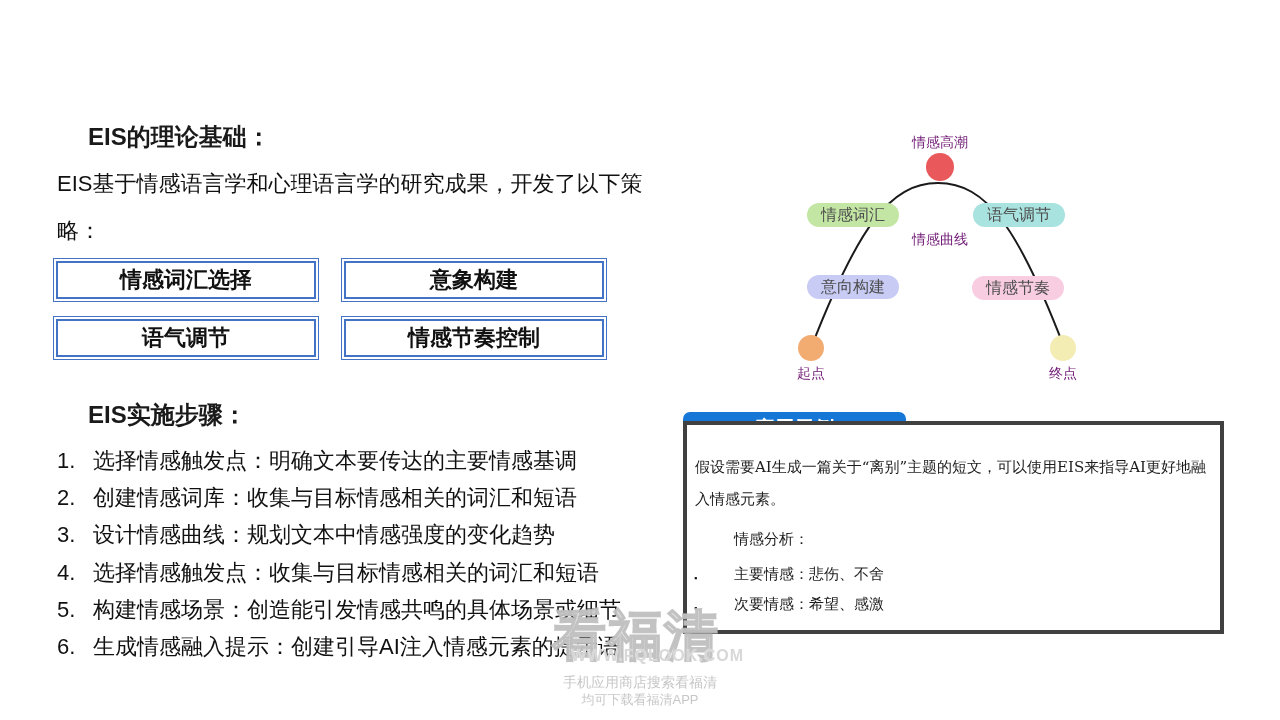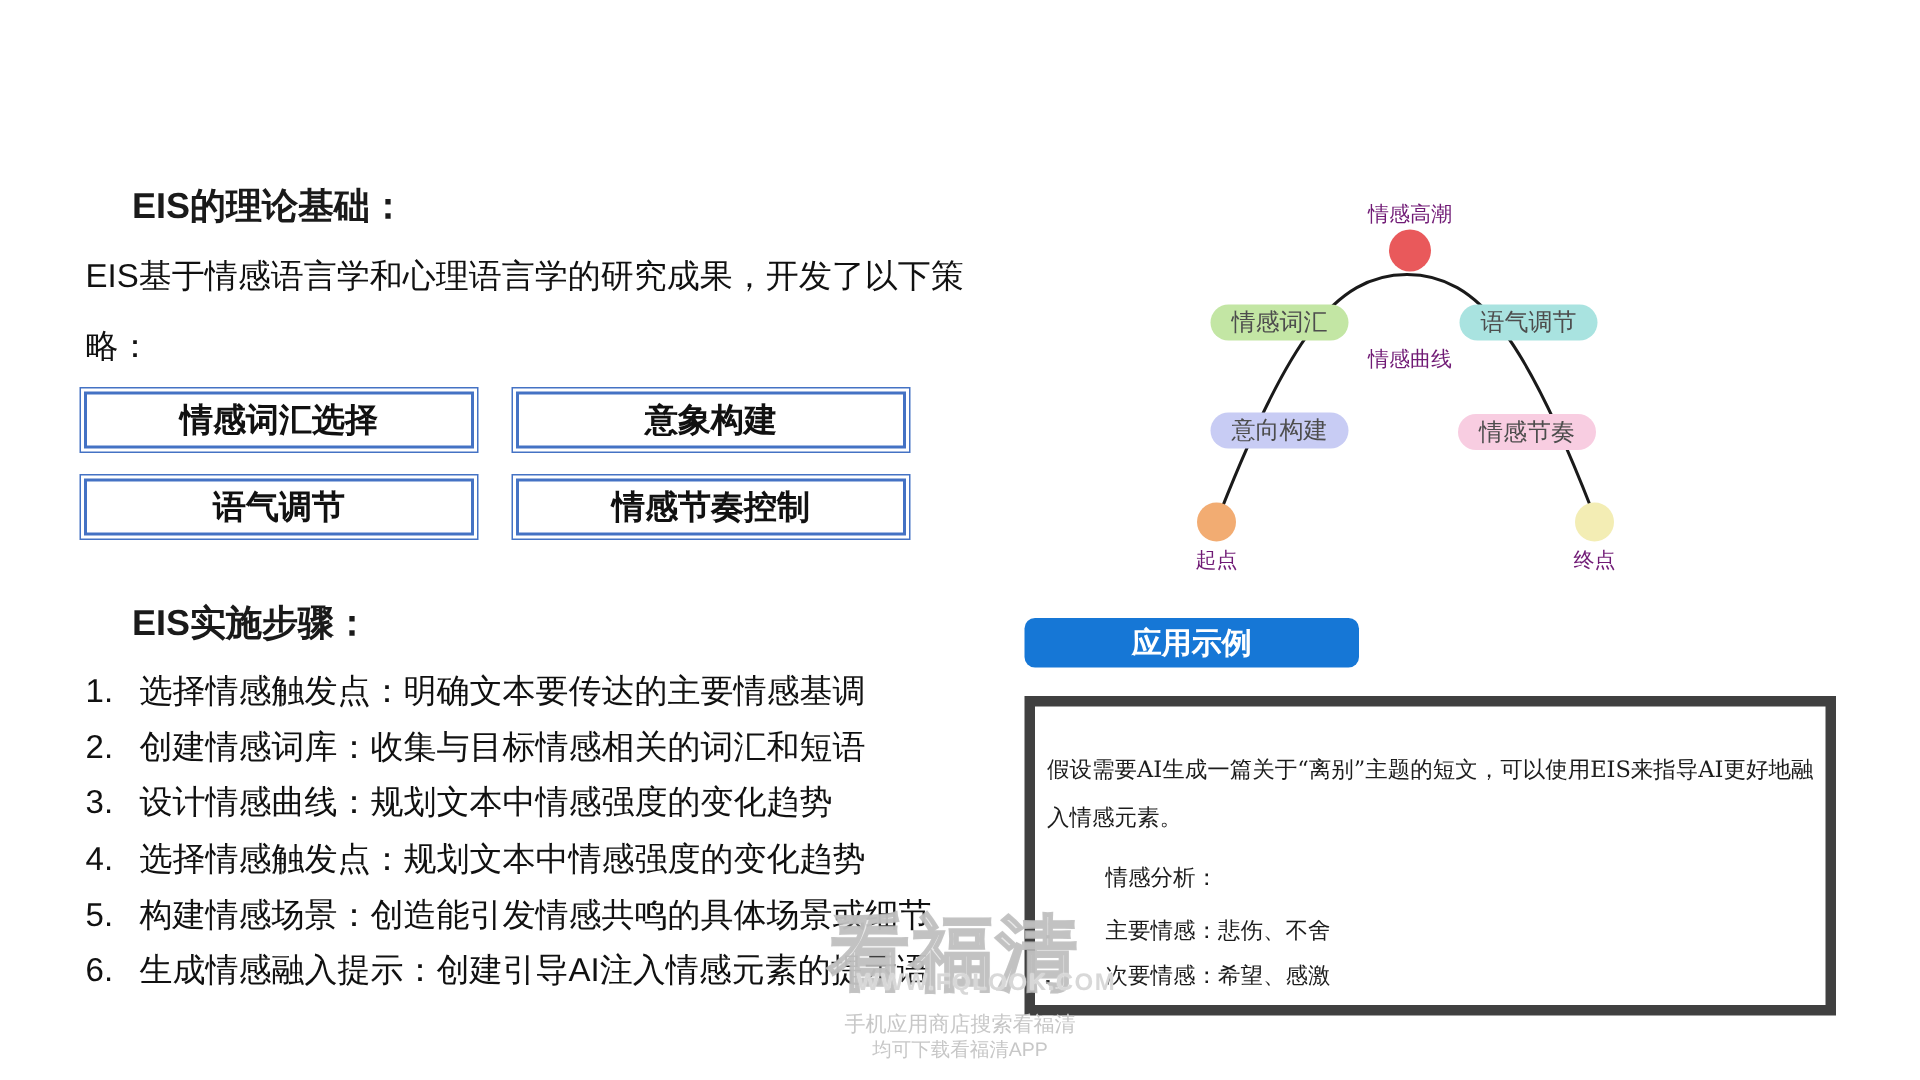--- a/index.html
+++ b/index.html
@@ -82,22 +82,22 @@
   .label-start { left: 31px;  top: 240px; }
   .label-end   { left: 283px; top: 240px; }
   
   .example-header {
     position: absolute; left: 683px; top: 412px; width: 223px; height: 33px;
     border-radius: 7px;
     display: flex; align-items: center; justify-content: center;
     color: #ffffff; font-size: 20px; font-weight: 800;
   }
   .example-box {
-    position: absolute; left: 683px; top: 464px; width: 541px; height: 213px;
-    background: #fff; border: 7px solid #404040;
+    position: absolute; left: 683px; top: 421px; width: 541px; height: 213px;
+    background: #fff; border: 4px solid #404040;
     font-family: "DejaVu Serif", "Liberation Serif", serif;
     font-size: 15px; color: #1c1c1c;
   }
   .example-paragraph { margin: 26px 8px 0 8px; line-height: 32px; }
   .example-analysis  { margin: 10px 0 0 47px; line-height: 28px; }
   .example-bullet    { position: relative; margin-top: 13px; padding-left: 47px; line-height: 17px; }
   .bullet-square     { position: absolute; left: 7px; top: 4px; font-size: 9px; color: #111; font-family: "Liberation Sans", sans-serif; }
   
   .watermark { position: absolute; left: 0; top: 0; width: 100%; height: 100%; pointer-events: none; z-index: 40; }
   .wm-brand {
@@ -135,21 +135,21 @@
     <div class="strategy-box">意象构建</div>
     <div class="strategy-box">语气调节</div>
     <div class="strategy-box">情感节奏控制</div>
   </div>
 
   <h2 class="steps-heading">EIS实施步骤：</h2>
   <ol class="steps-list">
     <li>选择情感触发点：明确文本要传达的主要情感基调</li>
     <li>创建情感词库：收集与目标情感相关的词汇和短语</li>
     <li>设计情感曲线：规划文本中情感强度的变化趋势</li>
-    <li>选择情感触发点：规划文本中情感强度的变化趋势</li>
+    <li>选择情感触发点：收集与目标情感相关的词汇和短语</li>
     <li>构建情感场景：创造能引发情感共鸣的具体场景或细节</li>
     <li>生成情感融入提示：创建引导AI注入情感元素的提示语</li>
   </ol>
 
   <div class="diagram">
     <svg width="420" height="265" viewBox="0 0 420 265">
       <path d="M 31 223 C 78 102, 110 58, 158 58 C 206 58, 238 102, 284 222" fill="none" stroke-width="2" stroke="#1a1a1a"></path>
     </svg>
     <div class="node-circle circle-peak" style="background-color: rgb(233, 89, 91);"></div>
     <div class="node-circle circle-start" style="background-color: rgb(242, 172, 114);"></div>

